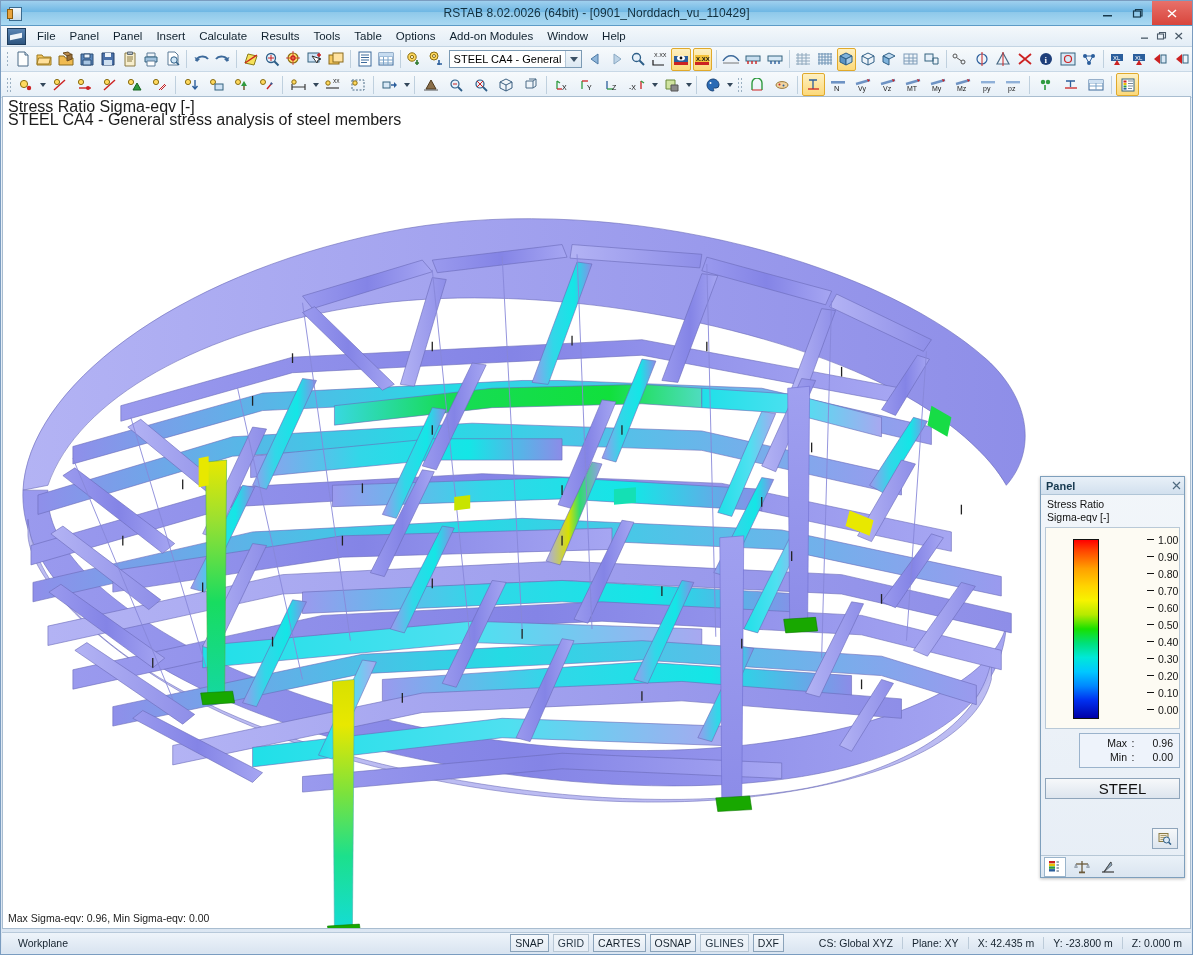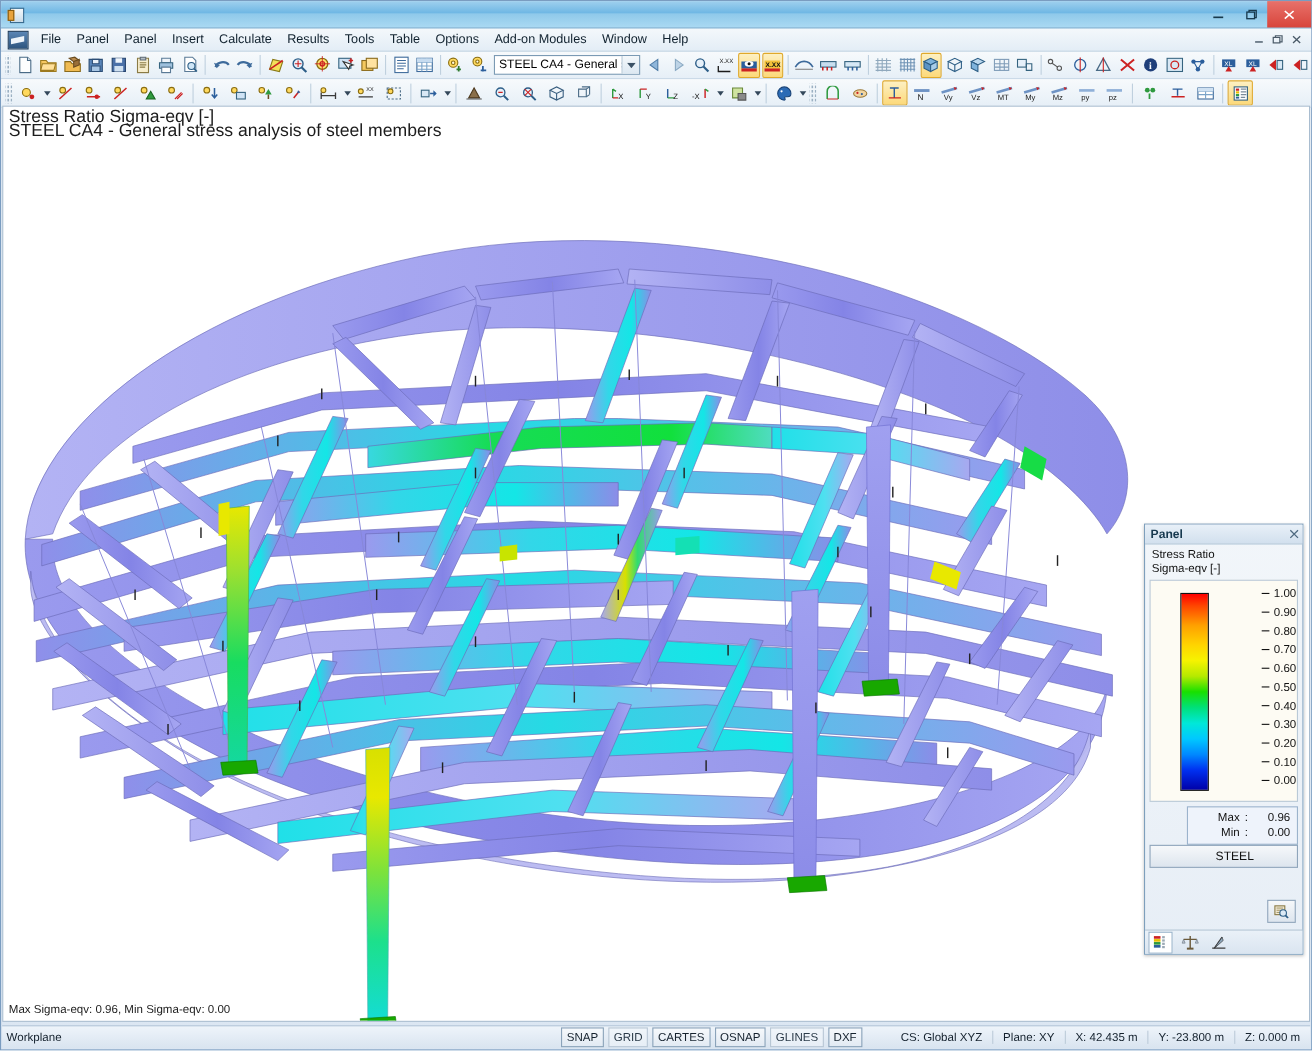--- a/index.html
+++ b/index.html
@@ -94,55 +94,56 @@
   .ticks{position:relative;width:66px;height:180px;}
   .tick{position:absolute;left:0;display:flex;align-items:center;height:11px;}
   .tick .tl{width:7px;height:1px;background:#111;}
   .tick .tv{margin-left:4px;font-size:10.5px;color:#111;}
   .minmax{margin-top:4px;background:#eef3fb;border:1px solid #9bb3cc;
     padding:2px 6px 3px;margin-left:34px;}
   .mmrow{display:flex;font-size:10.5px;line-height:14px;color:#111;justify-content:flex-end;}
   .mmrow .k{width:30px;text-align:right;}
   .mmrow .c{width:12px;text-align:center;}
   .mmrow .v{width:34px;text-align:right;}
-  .steelbtn{height:19px;display:flex;align-items:center;justify-content:center;
+  .steelbtn{margin-top:10px;height:19px;display:flex;align-items:center;justify-content:center;
     background:linear-gradient(#f6f8fa,#dde5ee);border:1px solid #8fa5bb;
-    font-size:11px;color:#111;padding-left:20px;}
+    font-size:15px;color:#111;padding-left:20px;}
   .panel-spacer{height:52px;position:relative;}
   .zoombtn{position:absolute;right:2px;bottom:2px;width:24px;height:19px;
     background:linear-gradient(#f6f8fa,#dde5ee);border:1px solid #8fa5bb;
     display:flex;align-items:center;justify-content:center;}
   .panel-tabs{display:flex;height:21px;border-top:1px solid #b6c7d6;
     background:linear-gradient(#eaf1f8,#dae5f0);align-items:center;padding-left:3px;gap:6px;}
   .ptab{width:20px;height:18px;display:flex;align-items:center;justify-content:center;}
   .ptab.sel{background:#fff;border:1px solid #9ab4cb;}
 
   
   .status{position:absolute;left:1px;right:1px;bottom:1px;height:20px;
     background:linear-gradient(#eef4fa,#d9e4f0);border-top:1px solid #b7c9da;
     display:flex;align-items:center;font-size:10.5px;color:#15222e;}
-  .st-left{padding-left:4px;}
+  .st-left{padding-left:16px;}
   .st-toggles{margin-left:auto;display:flex;gap:4px;}
   .stog{height:16px;padding:0 4px;display:flex;align-items:center;
     border:1px solid #8ba3ba;background:linear-gradient(#f6f9fc,#e2eaf3);font-size:10.5px;}
   .stog.off{border-color:#b8c7d5;color:#2a3a48;background:linear-gradient(#f0f5fa,#e7eef6);}
   .st-fields{display:flex;}
   .stf{padding:0 9px;border-left:1px solid #bccbd9;white-space:nowrap;}
   .stf:first-child{border-left:none;margin-left:26px;}
 </style>
 </head>
 <body>
 
 <div id="app">
 
   <div class="titlebar">
     <div class="title-ico">
       <div class="sq"></div>
         <div class="bar"></div>
     </div>
+    <div class="title-text">RSTAB 8.02.0026 (64bit) - [0901_Norddach_vu_110429]</div>
     <div class="wbtns">
       <div class="wbtn">
         <svg width="11" height="9">
             <rect x="1" y="6" width="9" height="1.5" fill="#18394c"></rect>
           </svg>
       </div>
       <div class="wbtn">
         <svg width="12" height="11">
             <rect x="2.5" y="3" width="7" height="6" fill="none" stroke="#18394c" stroke-width="1.2"></rect>
             <path d="M4.5 3 V1.5 H11 V8 H9.5" fill="none" stroke="#18394c" stroke-width="1.2"></path>

